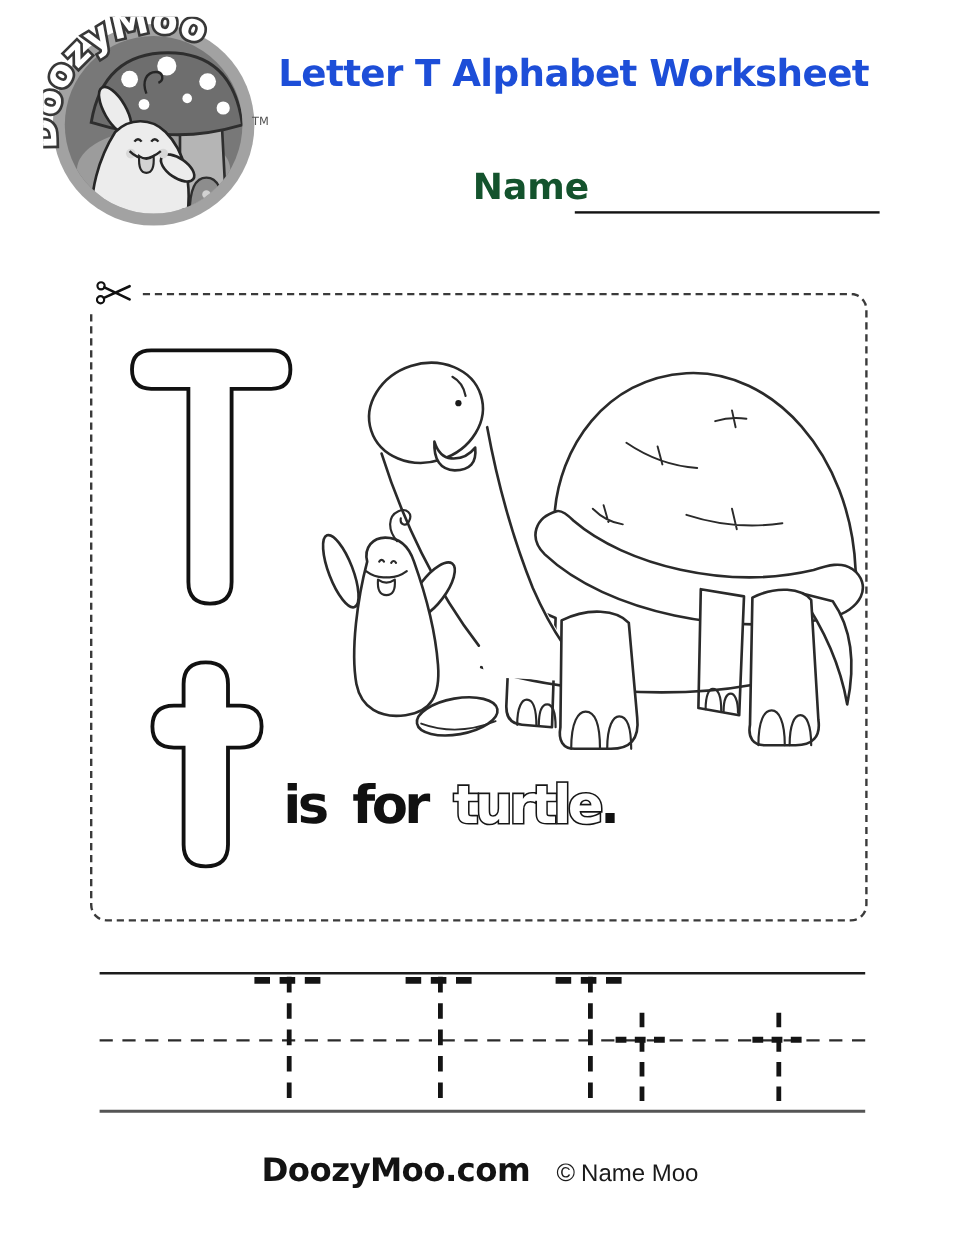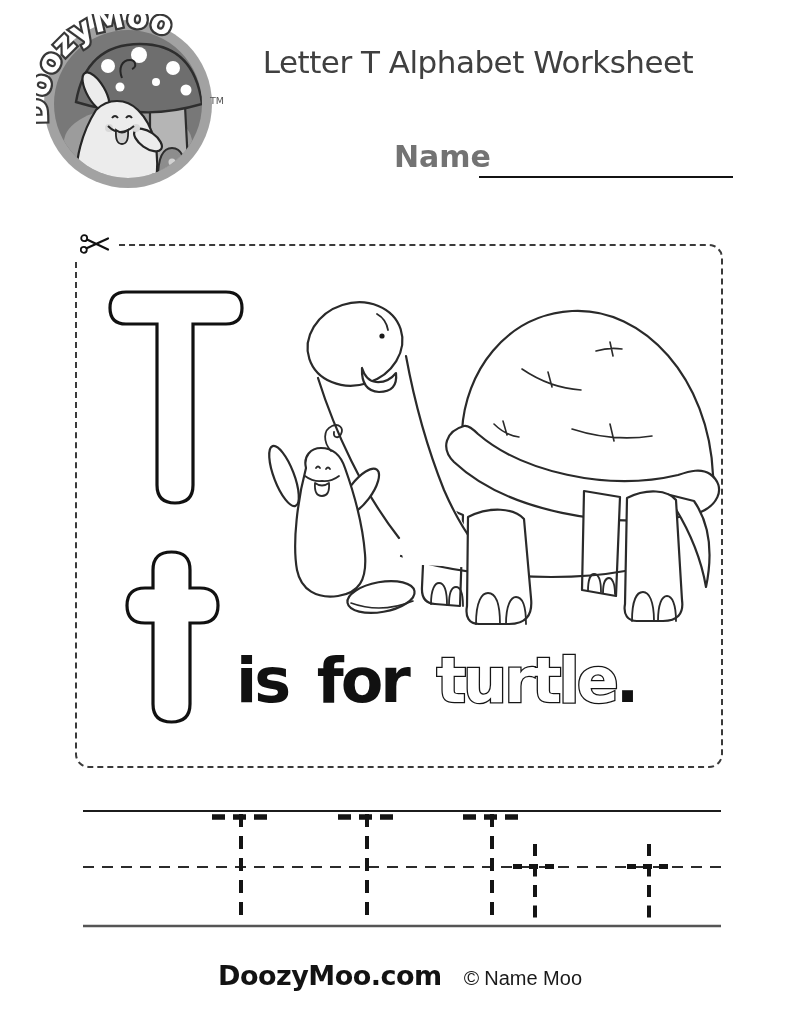--- a/index.html
+++ b/index.html
@@ -6,40 +6,40 @@
   html, body { background: #ffffff; }
   body {
     width: 800px; height: 1035px; position: relative; overflow: hidden;
     font-family: "DejaVu Sans", sans-serif; color: #1a1a1a;
   }
   .abs { position: absolute; }
 
   
   .title {
     left: 228px; top: 44px; width: 500px; text-align: center;
-    font-size: 31px; font-weight: normal; letter-spacing: -0.5px; color: #404040;
+    font-size: 31px; font-weight: bold; letter-spacing: -0.5px; color: #1d4ed8;
   }
   .name-label {
-    left: 394px; top: 139px; font-size: 30px; font-weight: bold; color: #737373;
+    left: 394px; top: 139px; font-size: 30px; font-weight: bold; color: #14532d;
   }
   .name-line {
     left: 479px; top: 176px; width: 254px; height: 0;
     border-top: 2.5px solid #131313;
   }
 
   
   .cut-border {
     left: 75px; top: 244px; width: 648px; height: 524px;
     border: 2.5px dashed #3a3a3a; border-radius: 14px;
   }
   .scissors-patch { left: 70px; top: 227px; width: 48px; height: 32px; background: #ffffff; }
 
   
   .phrase {
-    left: 236px; top: 650px; font-size: 62px; font-weight: bold;
+    left: 236px; top: 650px; font-size: 44px; font-weight: bold;
     letter-spacing: -3px; word-spacing: 10px; line-height: 1; white-space: nowrap; text-align: right;
   }
   .phrase .solid { color: #111111; }
   .phrase .outline {
     color: #ffffff; -webkit-text-stroke: 2.6px #161616; paint-order: stroke;
   }
 
   
   .footer {
     left: 0; top: 960px; width: 800px; display: flex;

